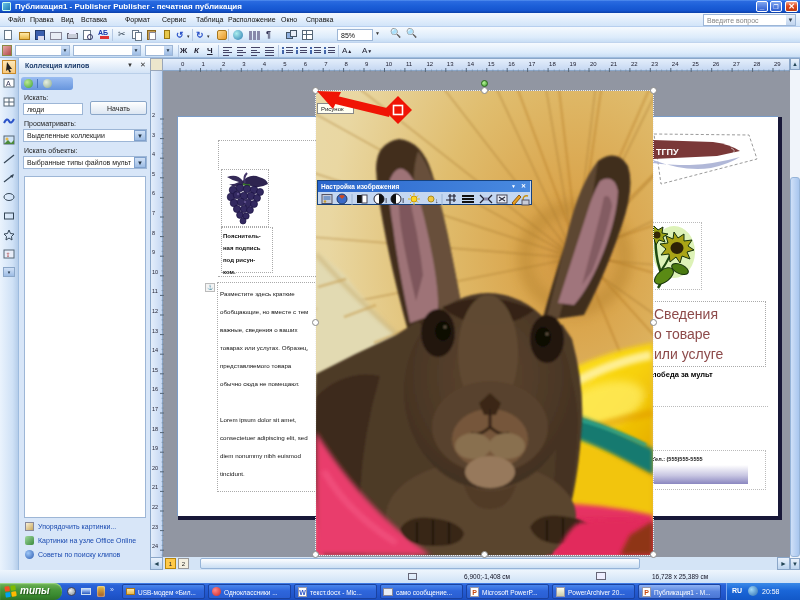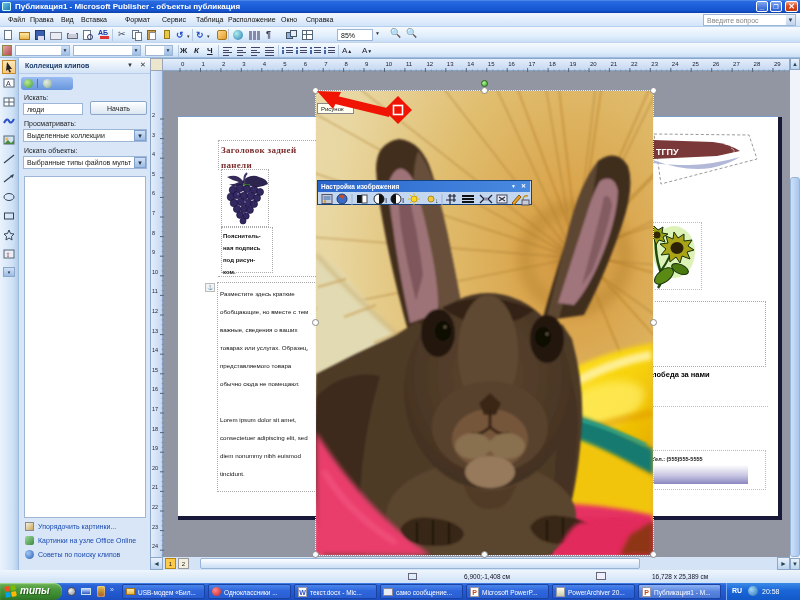--- a/index.html
+++ b/index.html
@@ -2,21 +2,21 @@
 <html><head><meta charset="utf-8"><style>
 *{margin:0;padding:0;box-sizing:border-box}
 html,body{width:800px;height:600px;overflow:hidden}
 body{position:relative;font-family:"Liberation Sans",sans-serif;background:#9196a2;font-size:7px}
 .abs{position:absolute}
 </style></head>
 <body>
 
 <div class="abs" style="left:0;top:0;width:800px;height:13px;background:linear-gradient(180deg,#5a96f2 0%,#2a6ae0 10%,#1c5fd8 45%,#1655cf 80%,#0c3fa8 100%)">
  <div class="abs" style="left:2px;top:2px;width:9px;height:9px;background:linear-gradient(135deg,#68c2ea,#1e7ab0);border:1px solid #cfe;border-radius:1px"></div>
- <div class="abs" style="left:15px;top:2px;color:#fff;font-size:8px;font-weight:bold;white-space:nowrap">Публикация1 - Microsoft Publisher - объекты публикация</div>
+ <div class="abs" style="left:15px;top:2px;color:#fff;font-size:8px;font-weight:bold;white-space:nowrap">Публикация1 - Publisher Publisher - печатная публикация</div>
  <div class="abs" style="left:756px;top:1px;width:12px;height:11px;background:linear-gradient(180deg,#7fa6ef,#2a5ad0);border:1px solid #fff;border-radius:2px;color:#fff;font-size:8px;font-weight:bold;text-align:center;line-height:9px">_</div>
  <div class="abs" style="left:770px;top:1px;width:12px;height:11px;background:linear-gradient(180deg,#7fa6ef,#2a5ad0);border:1px solid #fff;border-radius:2px;color:#fff;font-size:6px;text-align:center;line-height:10px">❐</div>
  <div class="abs" style="left:785px;top:1px;width:13px;height:11px;background:linear-gradient(180deg,#f2a48c,#dd4a1f 45%,#c13a10);border:1px solid #fff;border-radius:2px;color:#fff;font-size:8px;font-weight:bold;text-align:center;line-height:10px">✕</div>
 </div>
 
 <div class="abs" style="left:0;top:13px;width:800px;height:14px;background:linear-gradient(180deg,#f3f8fe,#d2e4f9);border-bottom:1px solid #b7cfef;color:#111">
  <div class="abs" style="left:8px;top:3px">Файл</div>
     <div class="abs" style="left:30px;top:3px">Правка</div>
  <div class="abs" style="left:61px;top:3px">Вид</div>
     <div class="abs" style="left:81px;top:3px">Вставка</div>
@@ -537,21 +537,20 @@
         <line x1="10.5" y1="489.0" x2="13" y2="489.0" stroke="#789" stroke-width="0.6"></line>
         <line x1="10.5" y1="493.9" x2="13" y2="493.9" stroke="#789" stroke-width="0.6"></line>
       </svg>
     </div>
 
  <div class="abs" style="left:27px;top:58px;width:601px;height:400px;background:#fff;border:1px solid #7a9cc8;border-right:none;border-bottom:none"></div>
  <div class="abs" style="left:628px;top:59px;width:4px;height:403px;background:#181838"></div>
  <div class="abs" style="left:28px;top:458px;width:604px;height:4px;background:#181838"></div>
 
  <div class="abs" style="left:68px;top:82px;width:110px;height:30px;border:1px dotted #aaa;border-bottom:none"></div>
- <div class="abs" style="left:71px;top:85px;width:105px;color:#7c2e2e;font-weight:bold;font-size:9px;line-height:15px;font-family:'Liberation Serif',serif;letter-spacing:0.3px">Заголовок задней панели</div>
  <div class="abs" style="left:71px;top:111px;width:48px;height:58px;border:1px dotted #aaa"></div>
  <svg class="abs" style="left:73px;top:113px" width="46" height="56" viewBox="0 0 46 56">
    <path d="M20 10 Q14 2 4 6 Q10 10 16 11 Q10 14 6 13 Q12 18 20 14 Z" fill="#352a58"></path>
    <path d="M18 12 Q26 2 36 6 Q44 8 45 13 Q36 18 28 15 Q22 14 18 12 Z" fill="#2e2450"></path>
    <path d="M22 12 Q20 6 24 2" stroke="#443468" stroke-width="2" fill="none"></path>
    <path d="M20 13 Q24 15 27 14" stroke="#3a7a2a" stroke-width="2" fill="none"></path>
    <g fill="#332960" stroke="#191040" stroke-width="0.7">
    <circle cx="10" cy="19" r="3.8"></circle>
         <circle cx="17" cy="17" r="3.8"></circle>
         <circle cx="24" cy="18" r="3.8"></circle>
@@ -602,21 +601,22 @@
  <ellipse cx="27" cy="26" rx="6.5" ry="6" fill="#2e2206"></ellipse>
  <g fill="#98a014" stroke="#14300a" stroke-width="1">
   <path d="M4 4 L8 8 L13 5 L12 11 L18 12 L13 15 L15 20 L9 18 L6 23 L4 17 L-2 18 L2 13 L-2 8 L3 9 Z"></path>
  </g>
  <circle cx="7" cy="13" r="3.5" fill="#332606"></circle>
  <ellipse cx="14" cy="54" rx="11" ry="6" fill="#5a8a14" stroke="#14300a" transform="rotate(-38 14 54)"></ellipse>
  <ellipse cx="30" cy="47" rx="9" ry="4.5" fill="#4a7a10" stroke="#14300a" transform="rotate(25 30 47)"></ellipse>
 </svg>
 
  <div class="abs" style="left:498px;top:243px;width:118px;height:66px;border:1px dotted #aaa"></div>
- <div class="abs" style="left:502px;top:312px;width:90px;color:#000;font-weight:bold;font-size:7.5px">победа за нами</div>
+ <div class="abs" style="left:504px;top:246px;width:114px;color:#8d4a4a;font-size:14px;line-height:20px">Сведения<br>о товаре<br>или услуге</div>
+ <div class="abs" style="left:502px;top:312px;width:90px;color:#000;font-weight:bold;font-size:7.5px">победа за мульт</div>
  <div class="abs" style="left:498px;top:348px;width:120px;height:2px;border-top:1px dotted #bbb"></div>
  <div class="abs" style="left:498px;top:392px;width:118px;height:40px;border:1px dotted #bbb"></div>
  <div class="abs" style="left:502px;top:398px;color:#111;font-size:5.5px;font-weight:bold">Тел.: (555)555-5555</div>
  <div class="abs" style="left:498px;top:407px;width:100px;height:19px;background:linear-gradient(180deg,#ffffff,#c8c6e2 55%,#8a86c0)"></div>
 
  <div class="abs" style="left:0;top:499px;width:640px;height:13px;background:#d4e4f6"></div>
  <div class="abs" style="left:0;top:499px;width:13px;height:13px;background:linear-gradient(180deg,#eaf2fc,#bcd4ee);border:1px solid #8aa6c8;color:#245;font-size:7px;text-align:center;line-height:12px">◄</div>
  <div class="abs" style="left:15px;top:500px;width:11px;height:11px;background:#ffca4a;border:1px solid #b8860b;font-size:6px;text-align:center;line-height:10px;color:#222">1</div>
  <div class="abs" style="left:28px;top:500px;width:11px;height:11px;background:#f4f0e0;border:1px solid #999;font-size:6px;text-align:center;line-height:10px;color:#222">2</div>
  <div class="abs" style="left:50px;top:500px;width:440px;height:11px;background:linear-gradient(180deg,#fdfeff,#cadef4);border:1px solid #96b4d8;border-radius:2px"></div>

